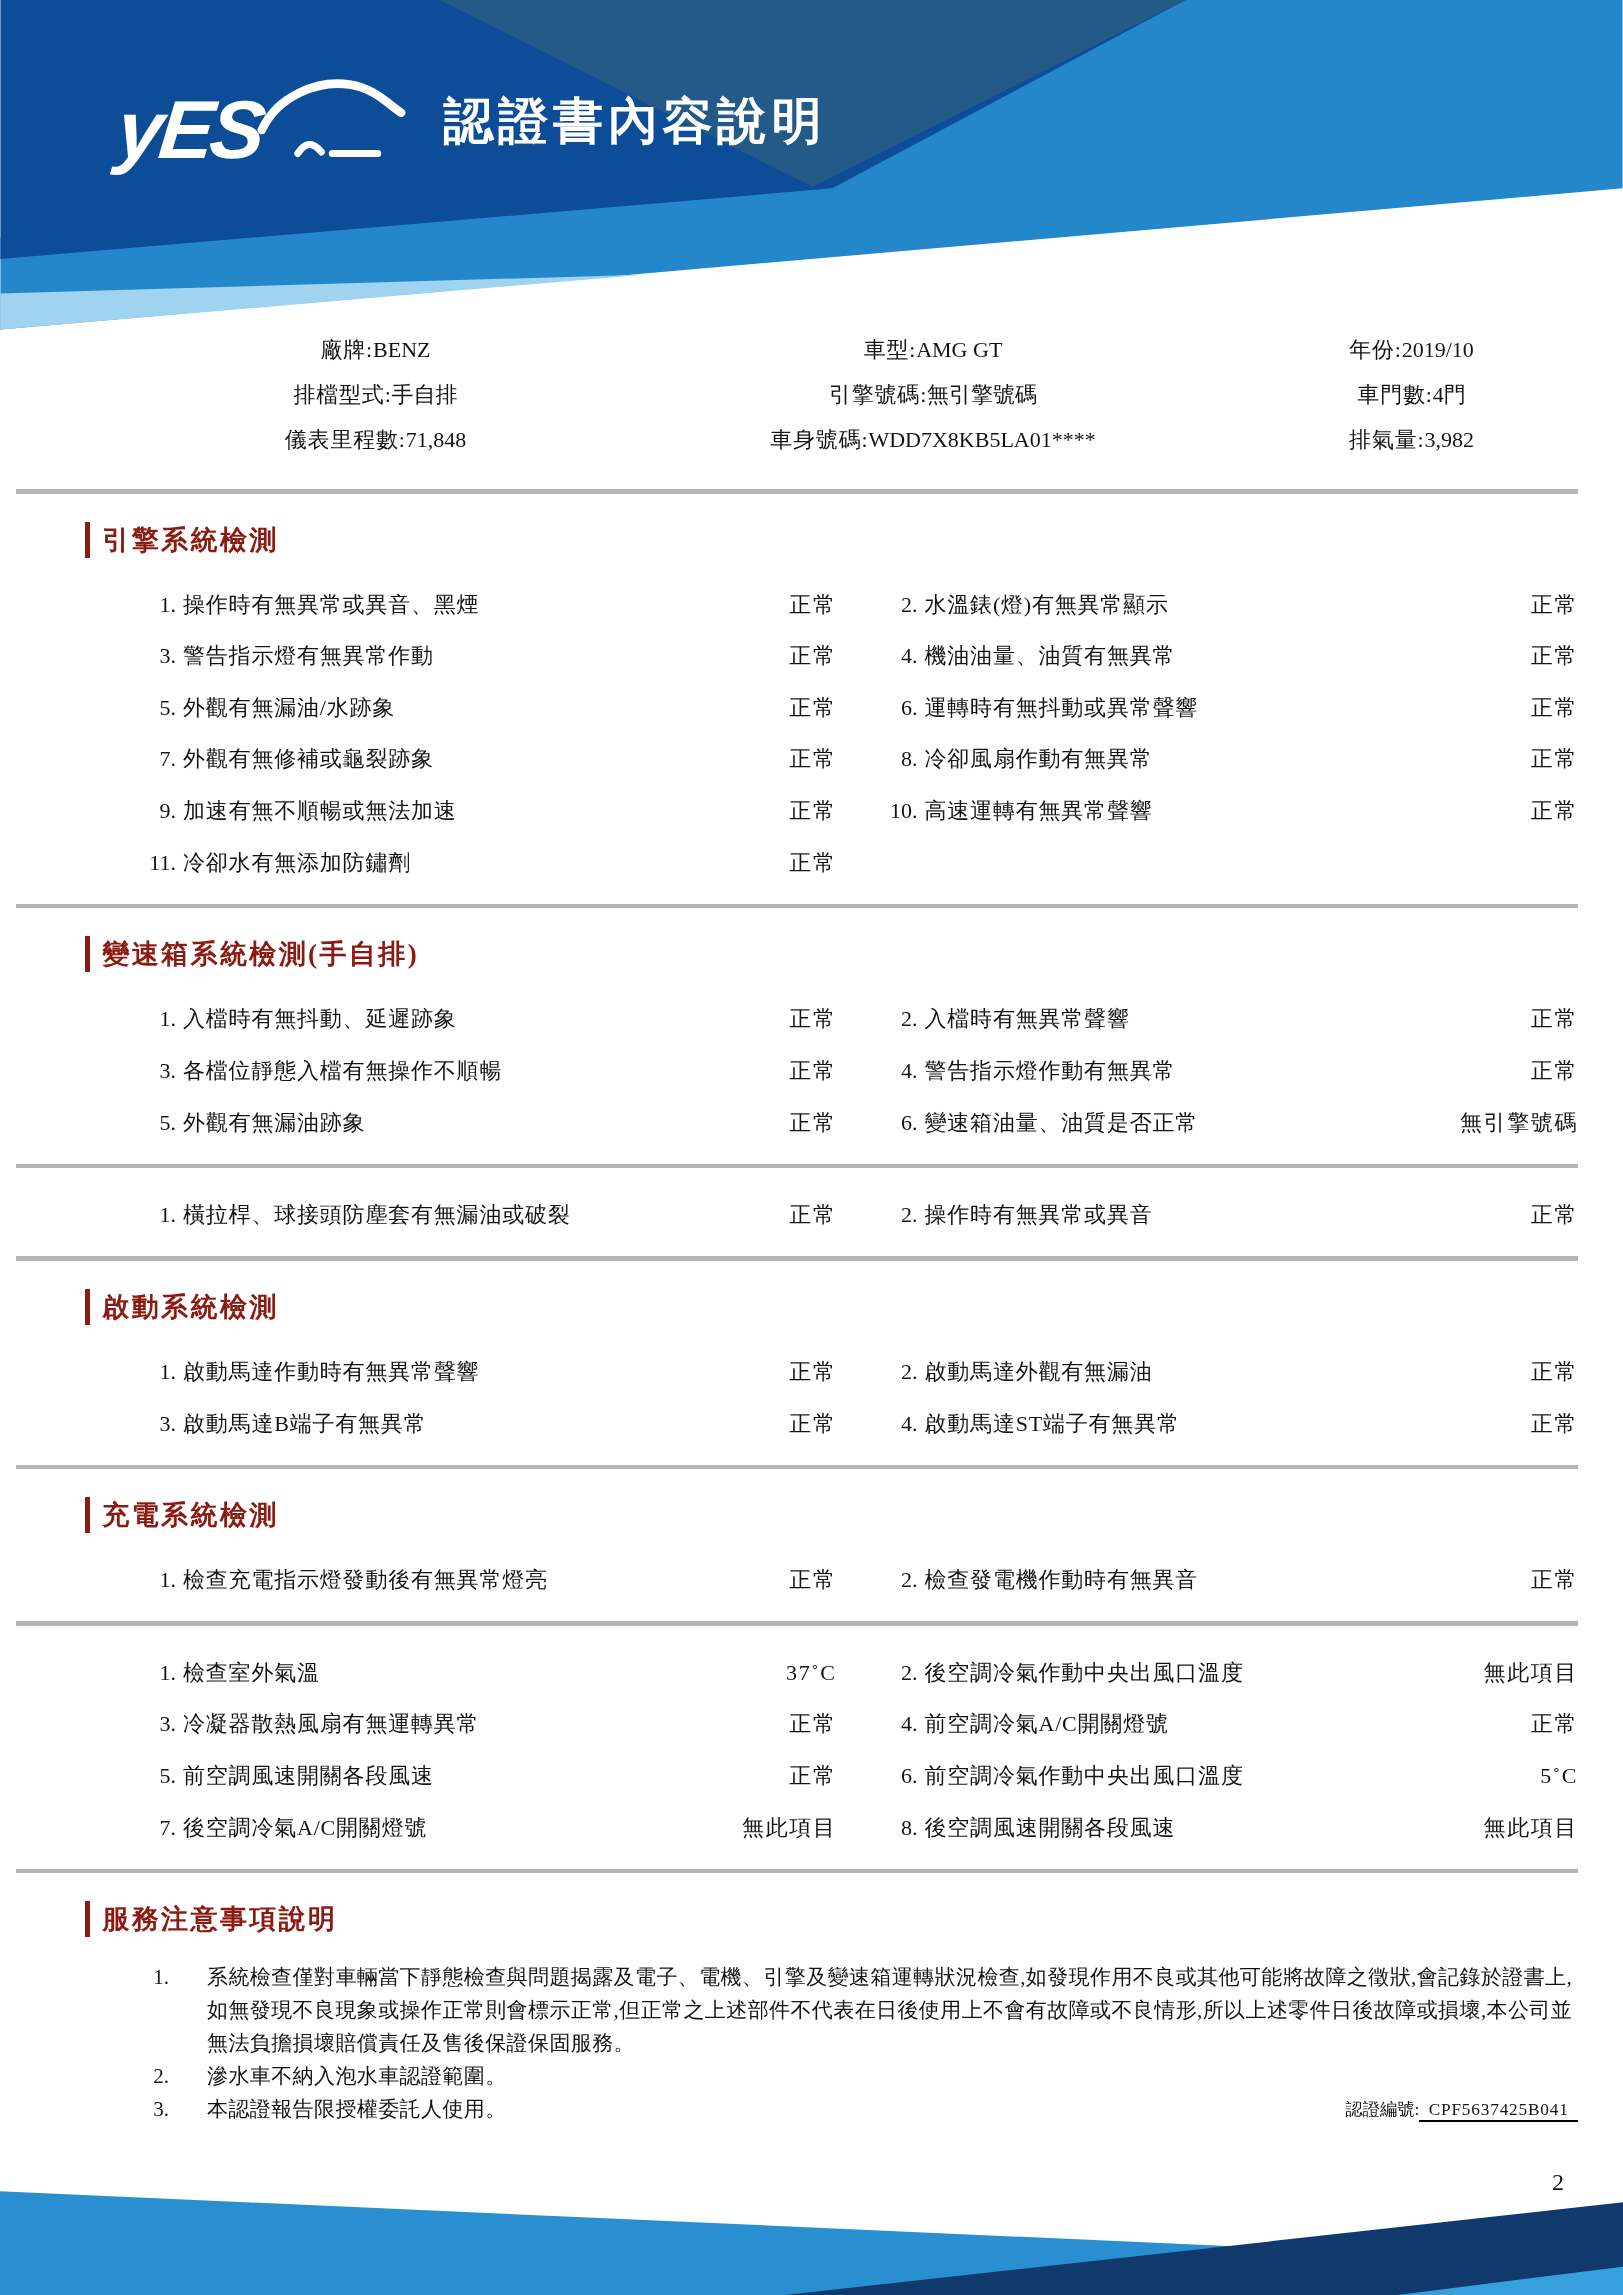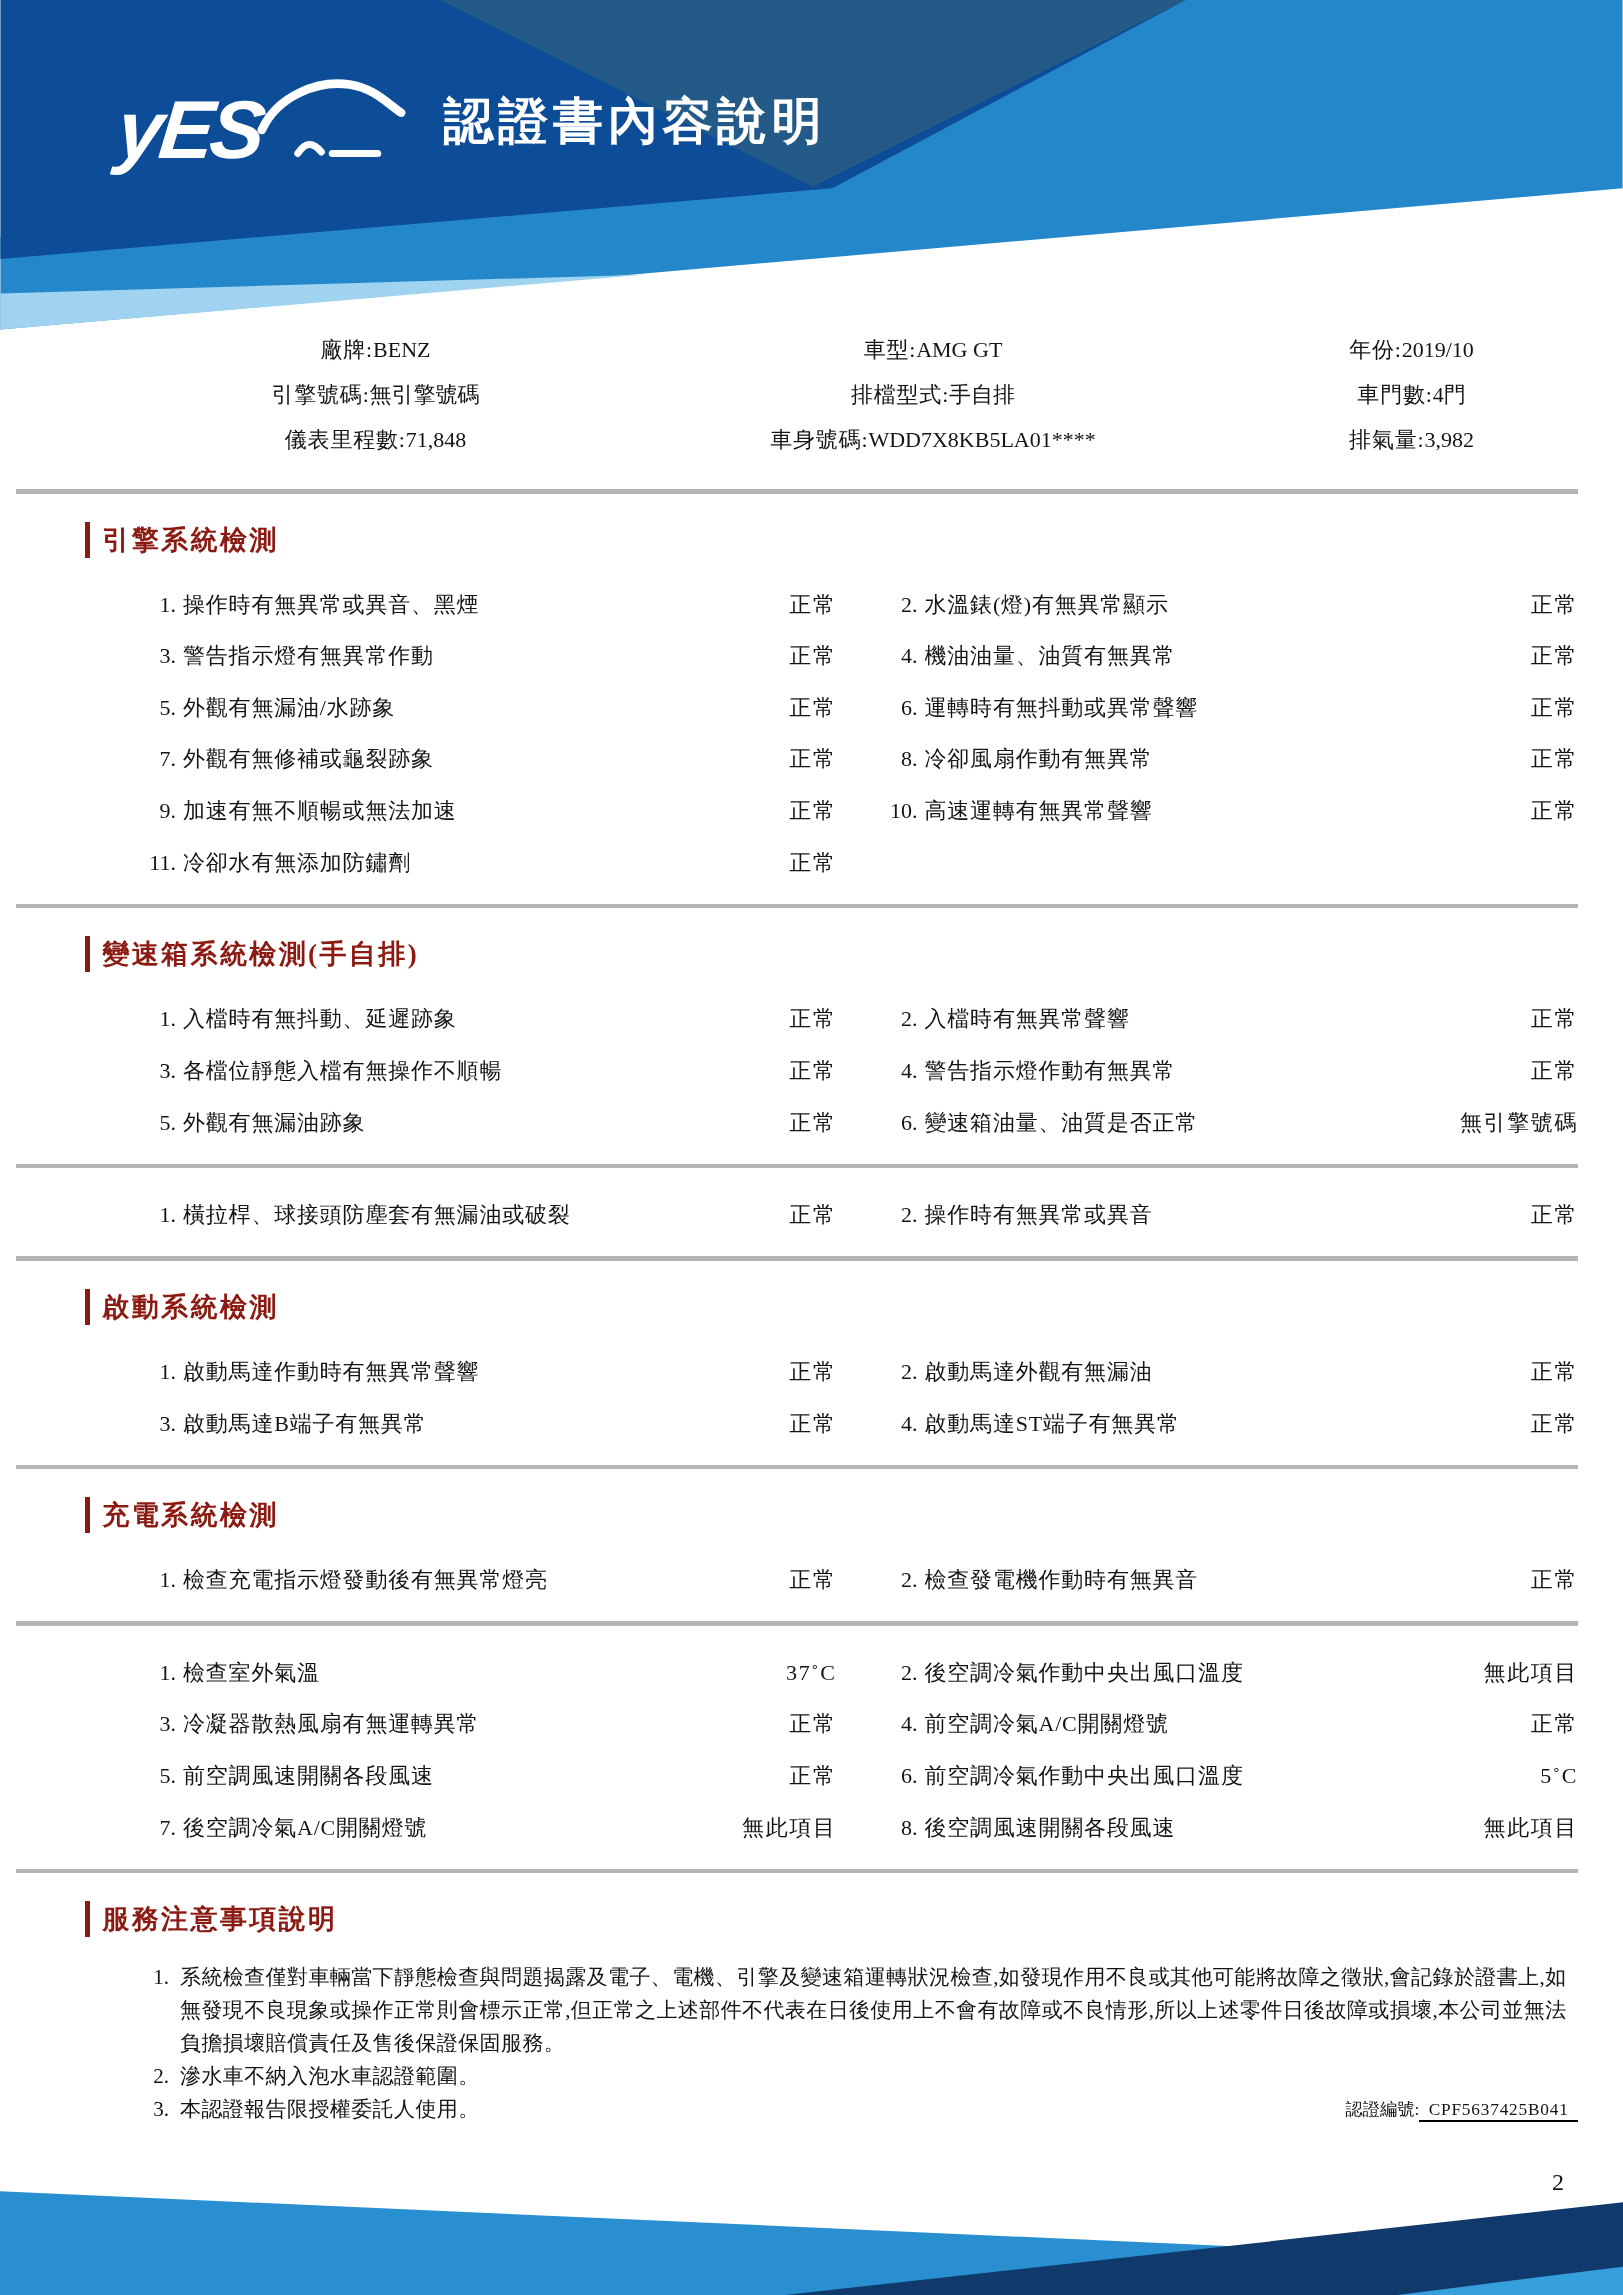--- a/index.html
+++ b/index.html
@@ -54,21 +54,21 @@
     font-size:22px;line-height:28px;
   }
   .item{display:flex;align-items:baseline;}
   .item .no{flex:0 0 46px;text-align:right;padding-right:7px;}
   .item .lbl{letter-spacing:0.8px;}
   .item .res{margin-left:auto;white-space:nowrap;letter-spacing:1.6px;padding-left:15.7px;}
   
   .notes{margin:23.6px 45px 0 130px;font-size:21px;line-height:33px;}
   .note{display:flex;align-items:baseline;}
   .note .no{flex:0 0 39px;text-align:right;padding-right:11px;}
-  .note .txt{flex:1;letter-spacing:0.4px;}
+  .note .txt{flex:1;letter-spacing:0.4px;margin-left:27px;}
   .note-last{display:flex;align-items:baseline;}
   .cert{white-space:nowrap;font-size:17.3px;margin-left:auto;align-self:flex-end;}
   .cert-num{
     font-family:"Liberation Serif","DejaVu Serif",serif;
     border-bottom:2.4px solid #000;padding:0 9.4px 0.8px 9.4px;letter-spacing:0.8px;
   }
   
   .page-num{position:absolute;top:2169px;right:59px;font-size:24px;}
   .footer{position:absolute;left:0;bottom:0;width:1623px;height:110px;pointer-events:none;}
 </style>
@@ -96,22 +96,22 @@
         </span>
       </div>
       <div class="page-title">認證書內容說明</div>
     </div>
   </div>
 
   <div class="vehicle">
     <div class="vfield"><span class="vlabel">廠牌:</span><span class="vvalue">BENZ</span></div>
     <div class="vfield"><span class="vlabel">車型:</span><span class="vvalue">AMG GT</span></div>
     <div class="vfield"><span class="vlabel">年份:</span><span class="vvalue">2019/10</span></div>
+    <div class="vfield"><span class="vlabel">排檔型式:</span><span class="vvalue">手自排</span></div>
     <div class="vfield"><span class="vlabel">引擎號碼:</span><span class="vvalue">無引擎號碼</span></div>
-    <div class="vfield"><span class="vlabel">排檔型式:</span><span class="vvalue">手自排</span></div>
     <div class="vfield"><span class="vlabel">車門數:</span><span class="vvalue">4門</span></div>
     <div class="vfield"><span class="vlabel">儀表里程數:</span><span class="vvalue">71,848</span></div>
     <div class="vfield"><span class="vlabel">車身號碼:</span><span class="vvalue">WDD7X8KB5LA01****</span></div>
     <div class="vfield"><span class="vlabel">排氣量:</span><span class="vvalue">3,982</span></div>
   </div>
   <div class="divider"></div>
 
   <div class="sec-head">
     <span class="bar"></span>
     <h2 class="sec-title">引擎系統檢測</h2>

